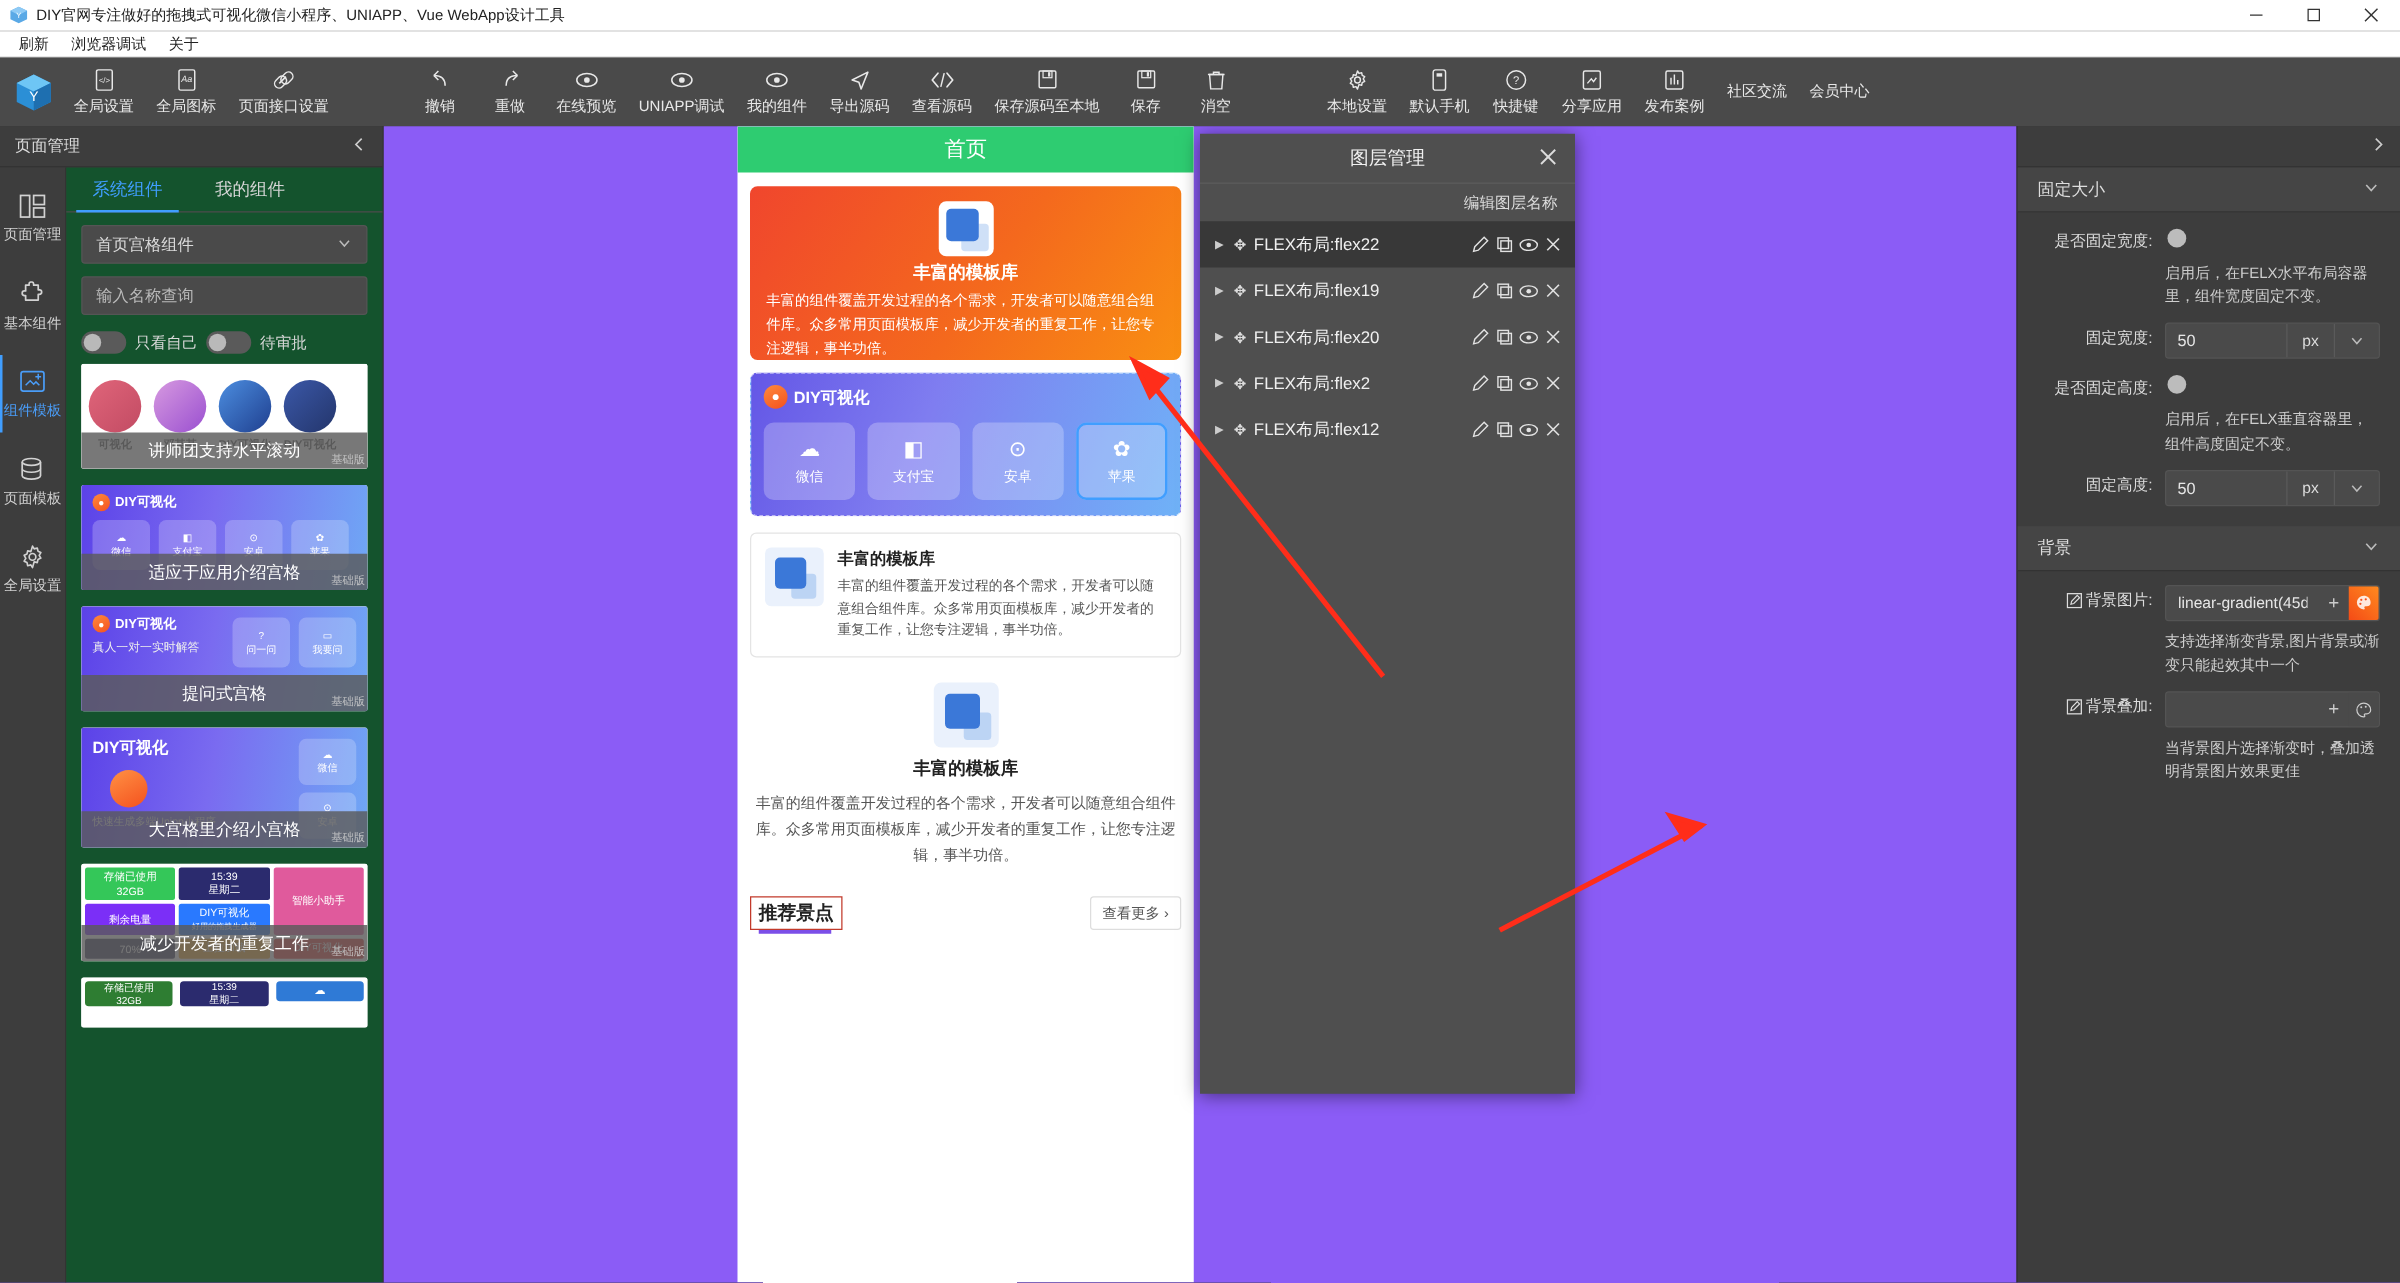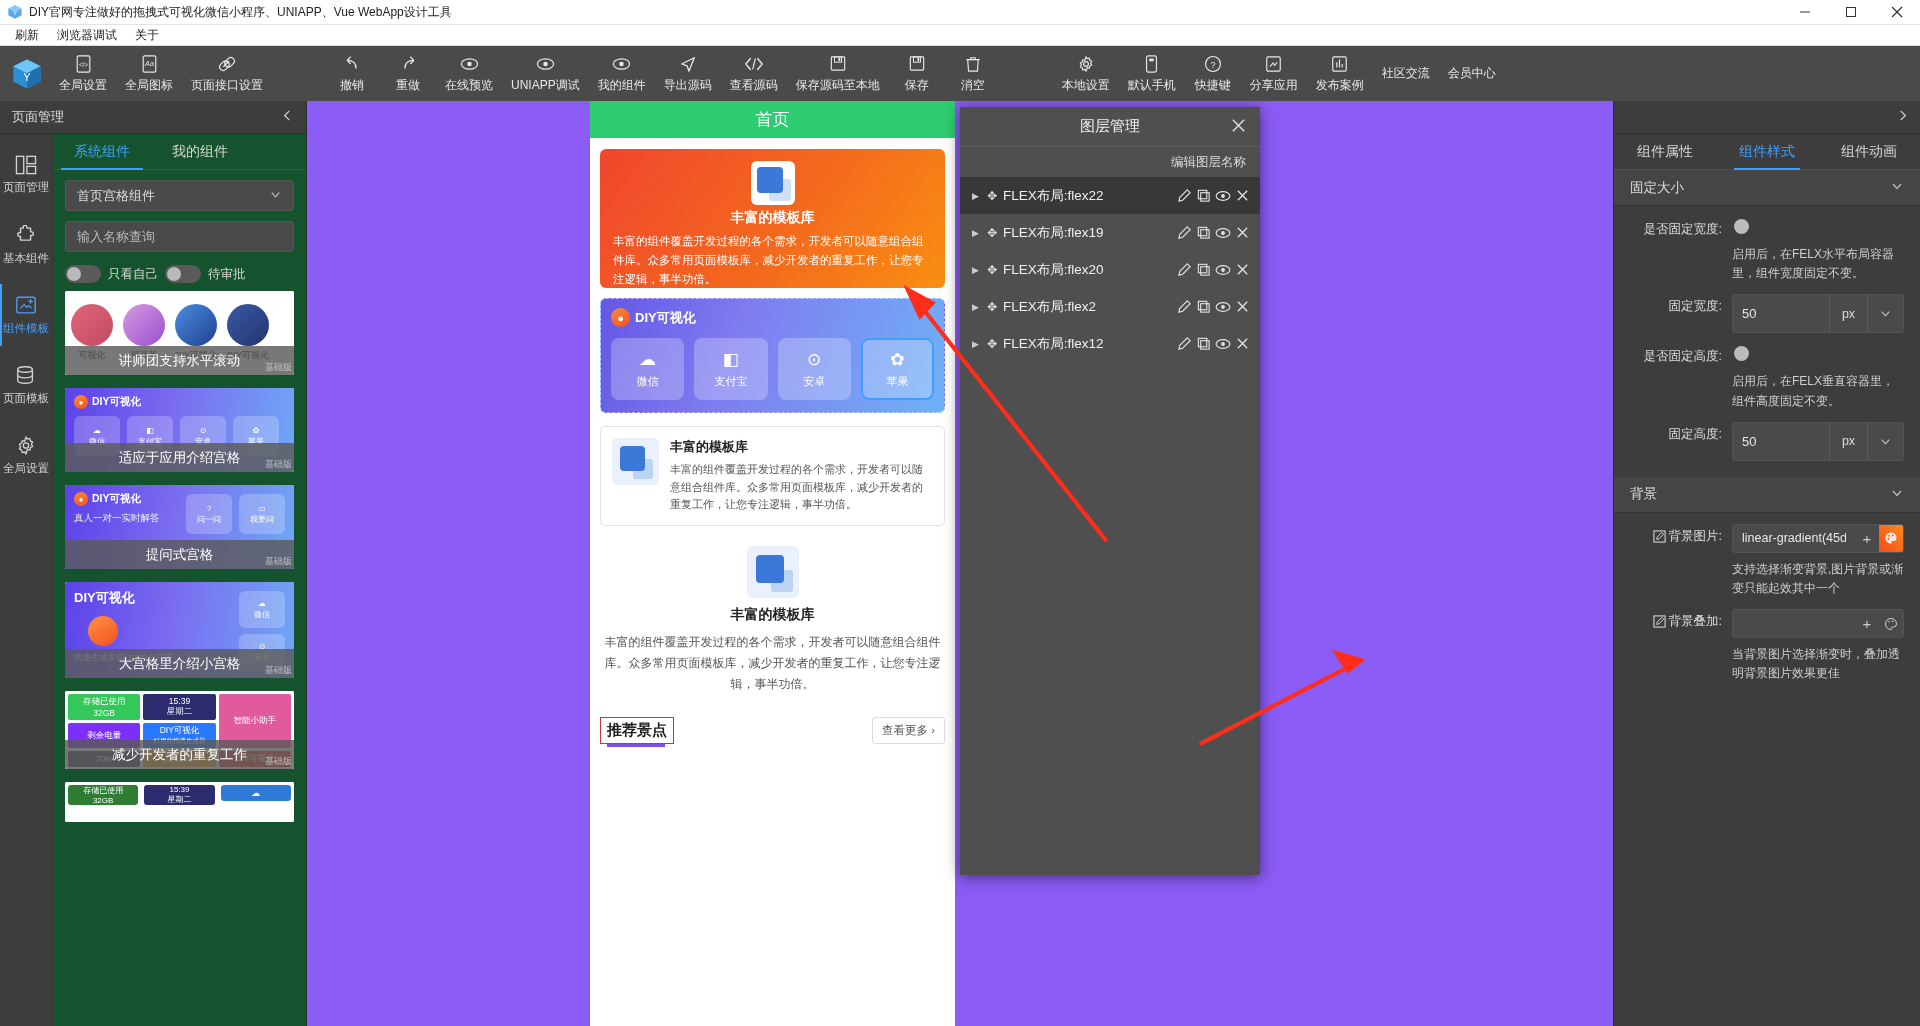--- a/index.html
+++ b/index.html
@@ -178,21 +178,21 @@
           cursor:pointer;position:relative;}
   .rp-tab.active{color:#409eff;}
   .rp-tab.active:after{content:"";position:absolute;left:18px;right:18px;bottom:-1px;height:2px;background:#409eff;}
   .sect{height:36px;display:flex;align-items:center;justify-content:space-between;padding:0 16px;
         border-bottom:1px solid #333;background:#454545;font-size:13.5px;color:#ddd;cursor:pointer;}
   .prow{display:flex;align-items:flex-start;padding:11px 16px 0 16px;gap:10px;}
   .plabel{width:92px;text-align:right;font-size:12.5px;color:#dcdcdc;flex:none;padding-top:4px;
           display:flex;justify-content:flex-end;align-items:center;gap:3px;}
   .pctl{flex:1;min-width:0;}
   .helptext{font-size:12px;color:#cfcfcf;line-height:1.6;padding:7px 16px 0 118px;}
-  .inpgrp{display:flex;height:39px;border-radius:3px;overflow:hidden;background:#4a4a4a;border:1px solid #545454;}
+  .inpgrp{display:flex;height:29px;border-radius:3px;overflow:hidden;background:#4a4a4a;border:1px solid #545454;}
   .inpgrp input{flex:1;min-width:0;background:transparent;border:0;outline:none;color:#e6e6e6;
                 padding:0 9px;font-size:13px;font-family:inherit;}
   .inpgrp .unit{width:38px;display:flex;align-items:center;justify-content:center;font-size:12.5px;
                 color:#ddd;border-left:1px solid #5a5a5a;}
   .inpgrp .dd{width:36px;display:flex;align-items:center;justify-content:center;color:#bbb;
               border-left:1px solid #5a5a5a;cursor:pointer;}
   .selbox{height:29px;border-radius:3px;background:#4a4a4a;border:1px solid #545454;display:flex;
           align-items:center;padding:0 9px;font-size:13px;color:#e6e6e6;cursor:pointer;}
   .selbox .chev{margin-left:auto;color:#bbb;}
   .bgimg{display:flex;height:29px;border-radius:3px;overflow:hidden;background:#4a4a4a;border:1px solid #545454;}
@@ -931,31 +931,20 @@
 
   <div class="rightpanel">
     <div class="rp-head">
       <span>
         <svg width="13" height="13" viewBox="0 0 14 14">
             <path d="M5 2 L10 7 L5 12" stroke="#ccc" stroke-width="1.4" fill="none"></path>
           </svg>
       </span>
     </div>
 
-    <div class="rp-tabs">
-      <div class="rp-tab">
-        <span>组件属性</span>
-      </div>
-      <div class="rp-tab active">
-        <span>组件样式</span>
-      </div>
-      <div class="rp-tab">
-        <span>组件动画</span>
-      </div>
-    </div>
 
     <div class="sect">
       <span>固定大小</span>
       <span>
         <svg width="14" height="14" viewBox="0 0 14 14">
             <path d="M3 5 L7 9.5 L11 5" stroke="#bbb" stroke-width="1.3" fill="none"></path>
           </svg>
       </span>
     </div>
 

